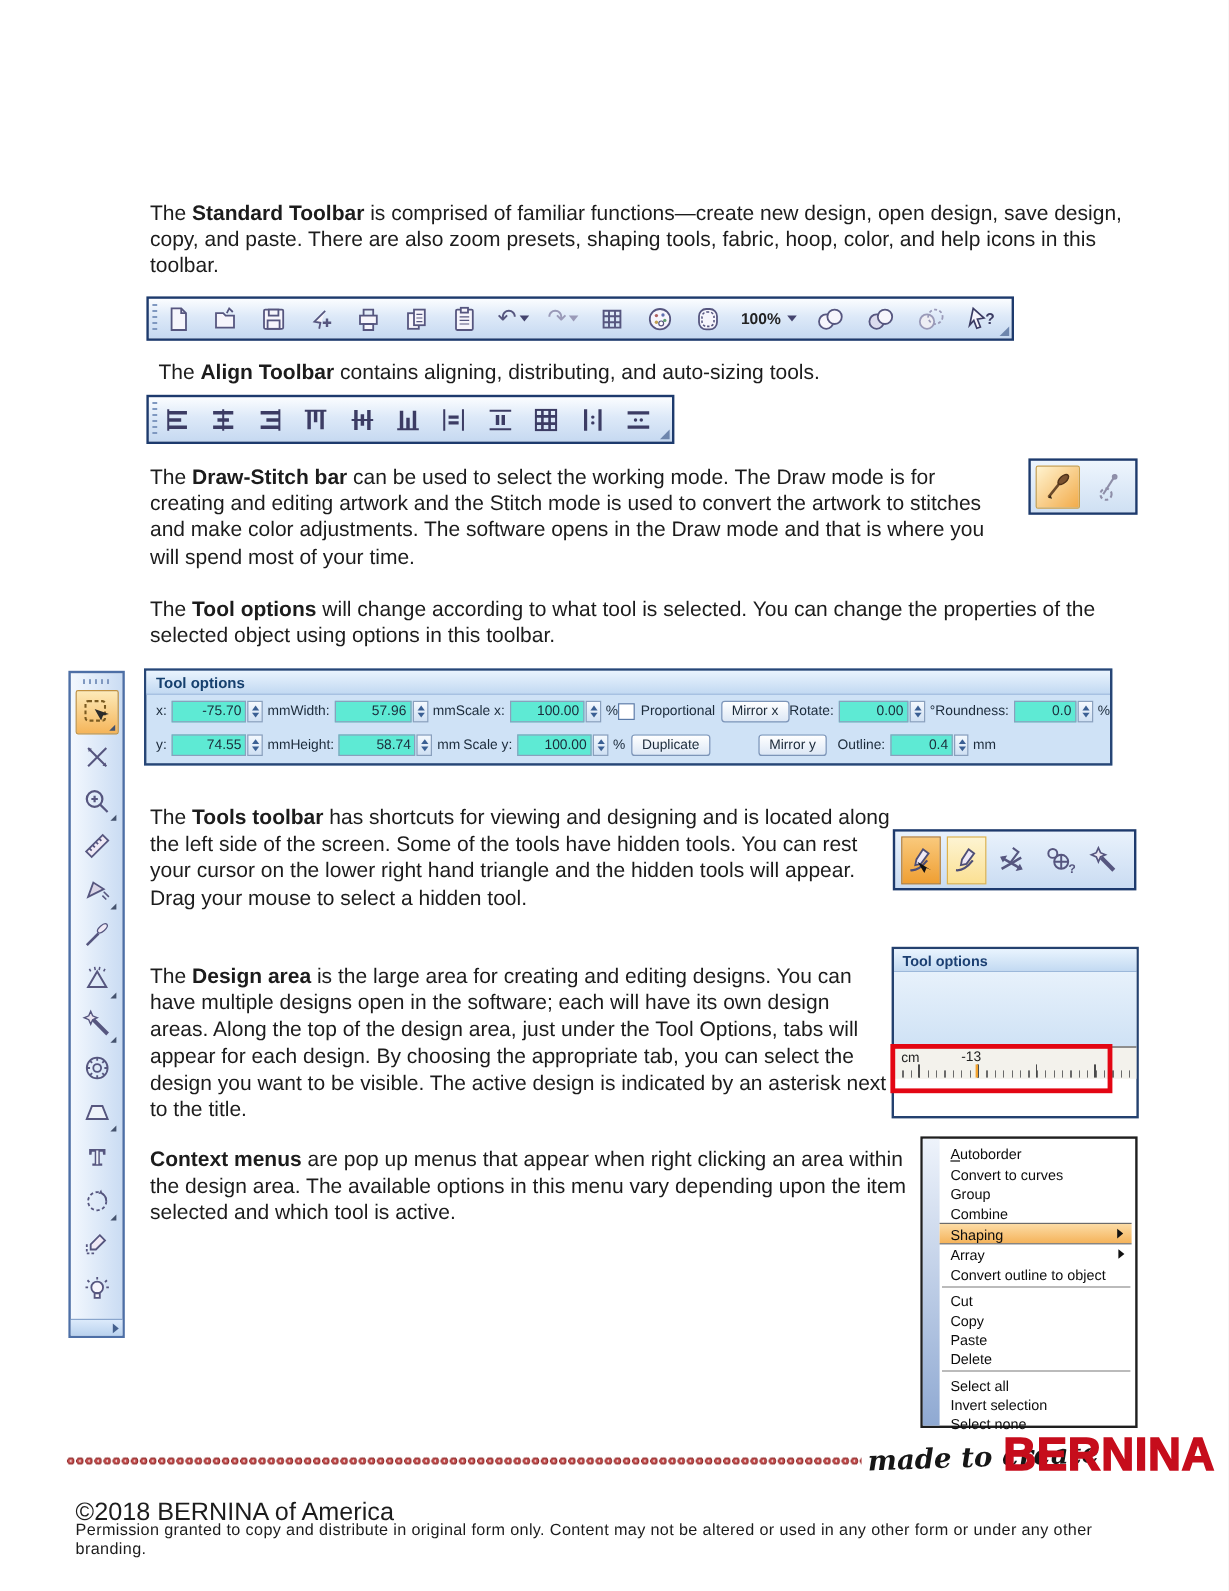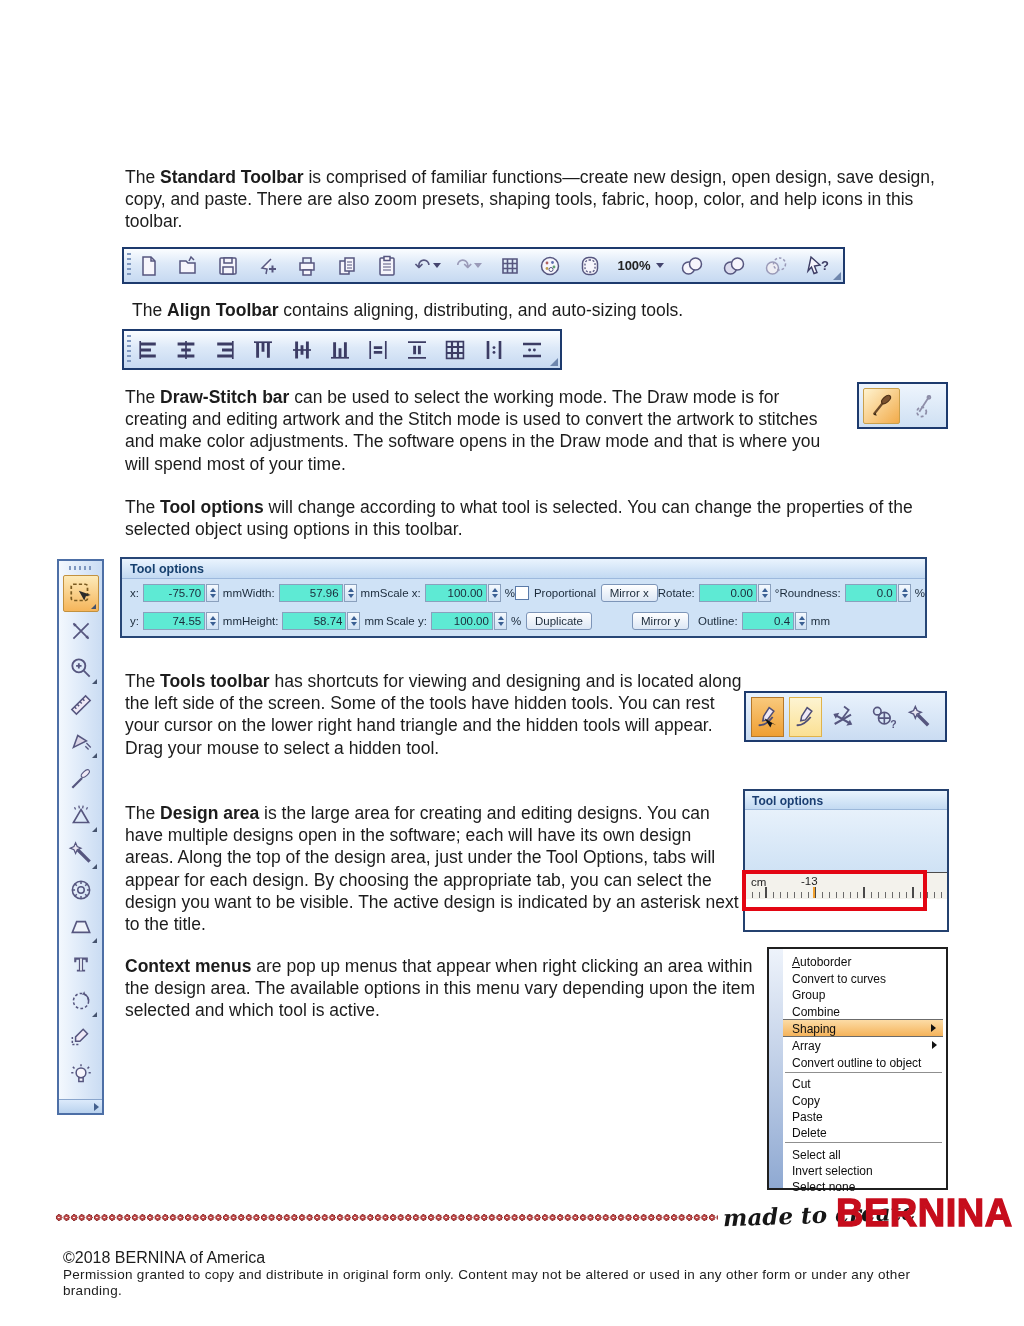--- a/index.html
+++ b/index.html
@@ -106,21 +106,21 @@
   .csep{height:1px;background:#8f8f8f;margin:2px 2px 2px 2px}
 
   
   .stitchline{position:absolute;left:55px;top:1213px;width:663px;height:9px;background-repeat:repeat-x;
       background-image:radial-gradient(circle at 4px 4.5px,#ffffff 0 .8px,#c24d4d .9px 2.3px,#8e2f2f 2.4px 3.1px,transparent 3.3px);
       background-size:7.6px 9px}
   .tagline{position:absolute;left:723px;top:1201px;font-family:"DejaVu Serif",serif;font-style:italic;
            font-weight:bold;font-size:23px;color:#161616;transform:rotate(-2deg)}
   .brandlogo{position:absolute;left:836px;top:1192px;font-size:38px;font-weight:bold;color:#c60d1c;
              letter-spacing:.5px;-webkit-text-stroke:1.3px #c60d1c;transform:scaleY(1.02)}
-  .foot1{position:absolute;left:63px;top:1249px;font-size:16px;margin:0}
+  .foot1{position:absolute;left:63px;top:1249px;font-size:21px;margin:0}
   .foot2{position:absolute;left:63px;top:1267px;width:880px;font-size:13.5px;line-height:1.18;margin:0;letter-spacing:.3px}
 </style>
 </head>
 <body>
 
 <div class="page">
 
 
   <p class="para" style="left:125px;top:166px;width:832px"><span>The </span><b>Standard Toolbar</b><span> is comprised of familiar functions—create new design, open design, save design, copy, and paste.  There are also zoom presets, shaping tools, fabric, hoop, color, and help icons in this toolbar.</span></p>
 

